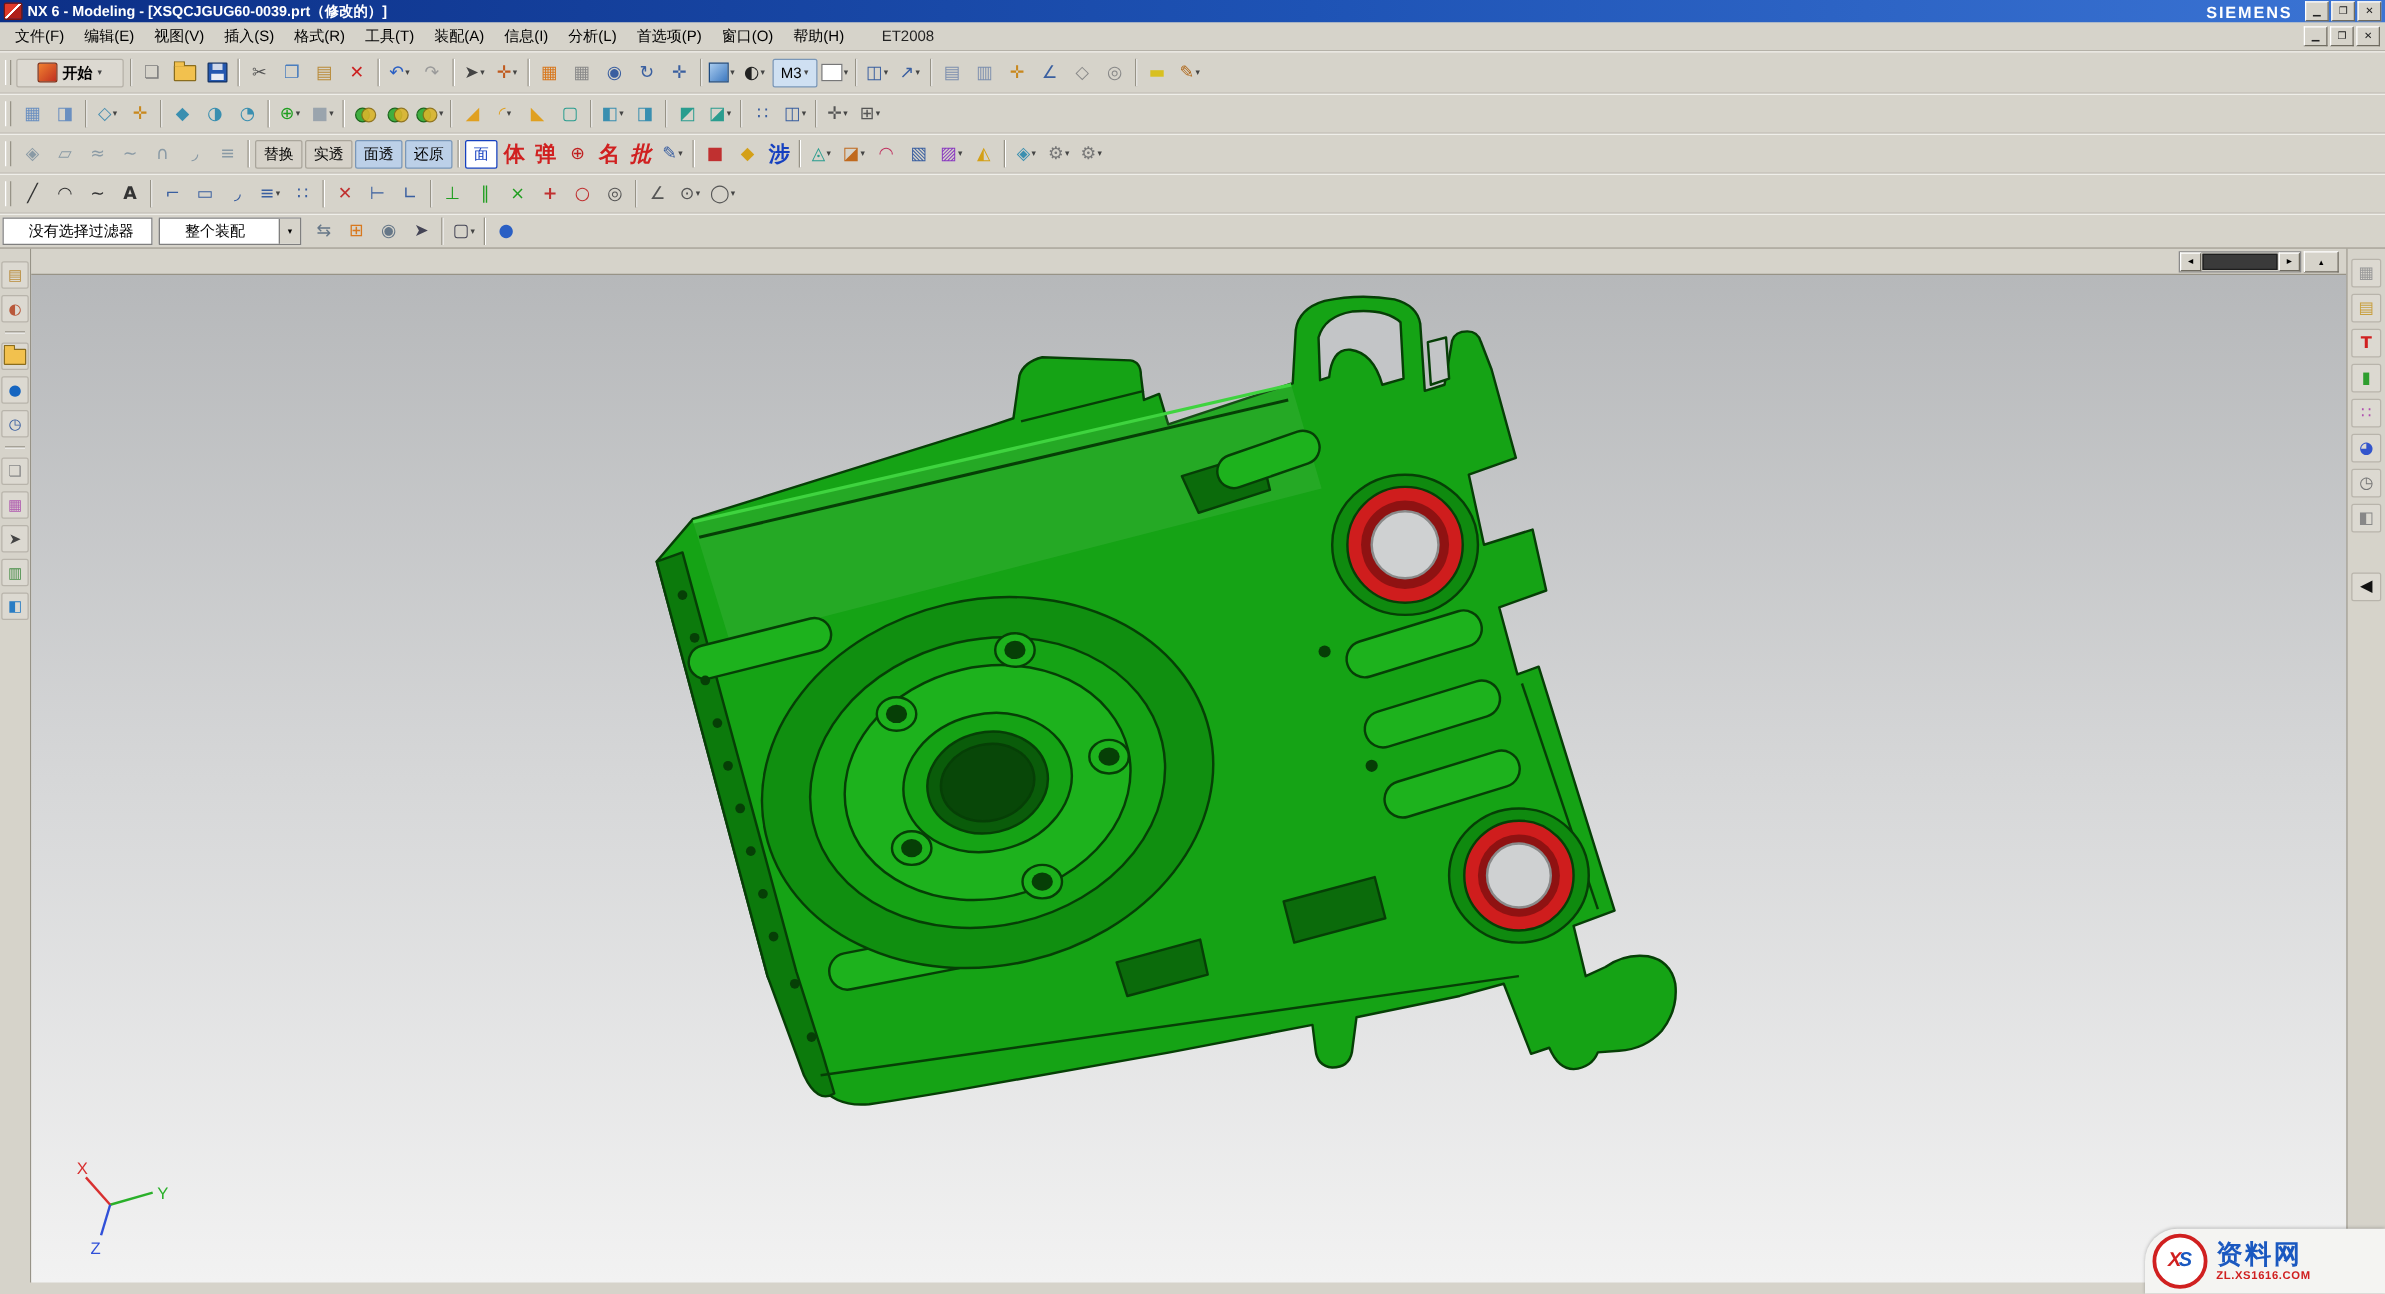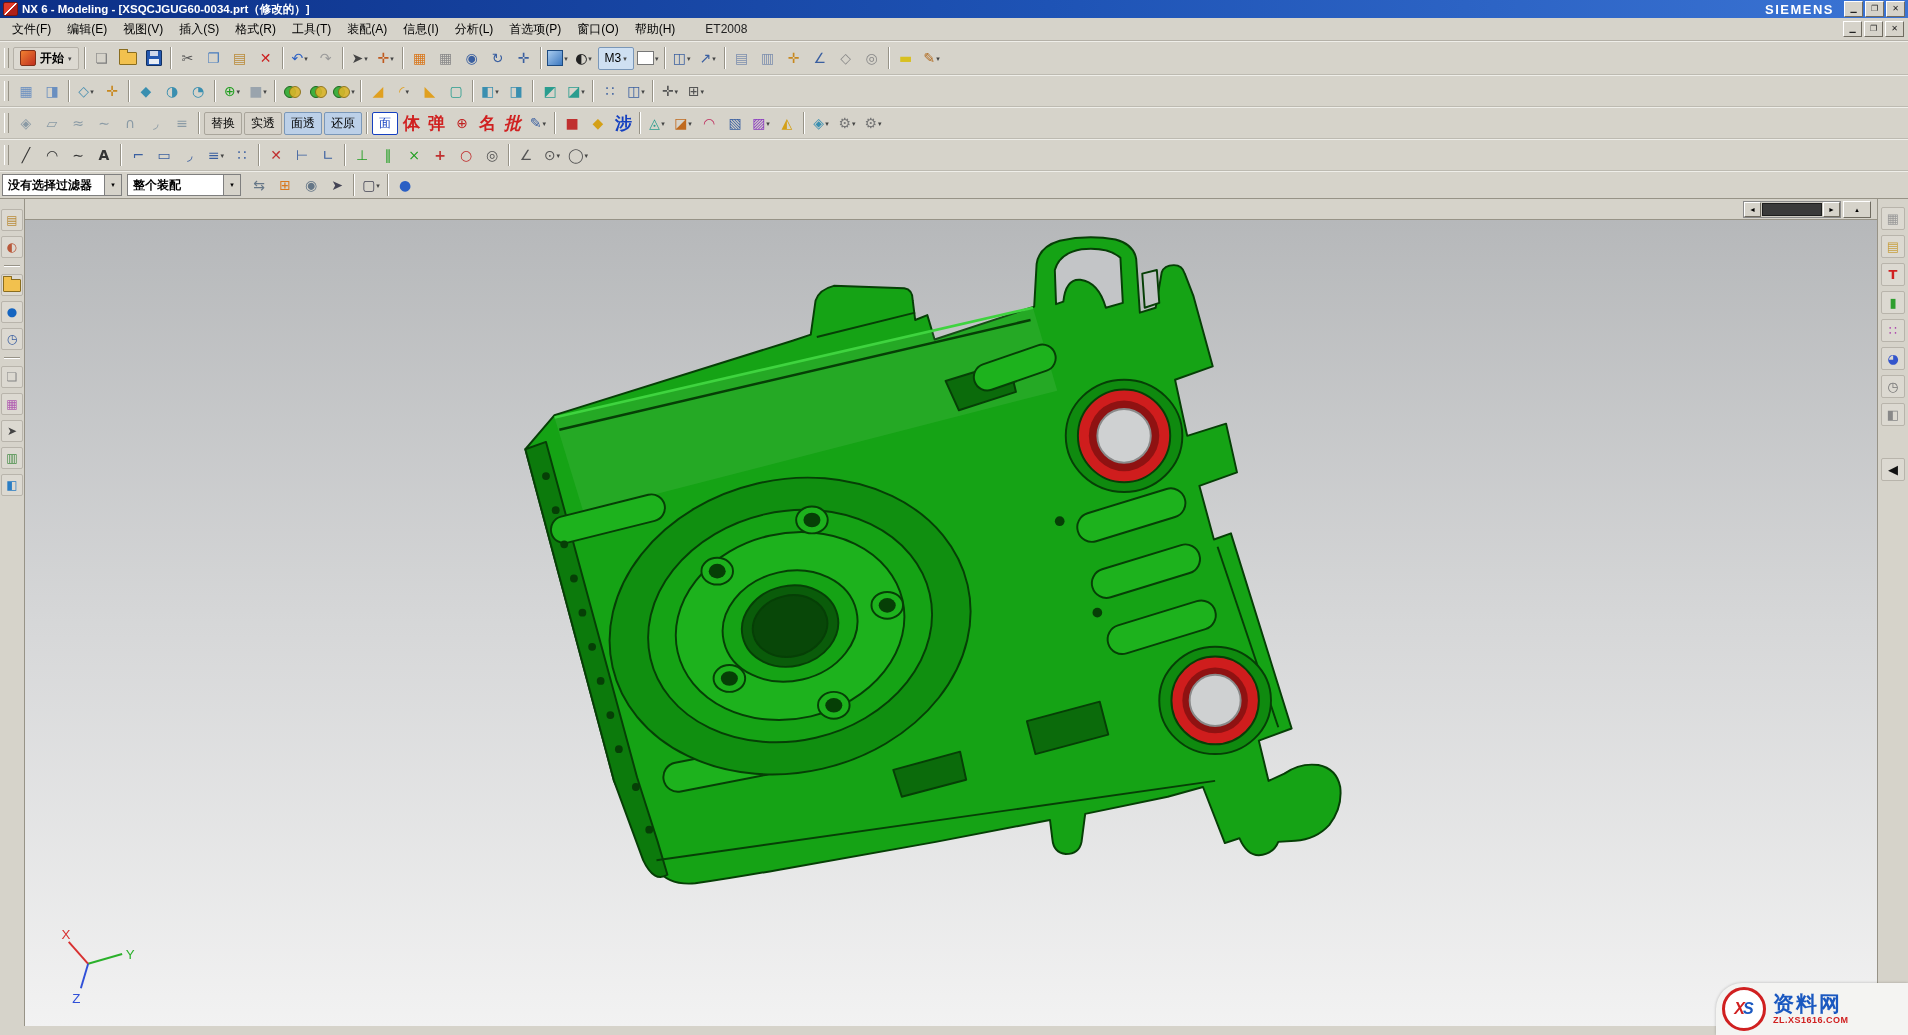--- a/index.html
+++ b/index.html
@@ -40,21 +40,21 @@
   .tb-items{display:flex;align-items:center;flex-wrap:nowrap;}
   .tb-btn{min-width:24px;height:24px;display:flex;align-items:center;justify-content:center;gap:1px;
     border:1px solid transparent;border-radius:2px;}
   .glyph{font-size:14px;line-height:1;font-family:"DejaVu Sans","Liberation Sans",sans-serif;}
   .dd{font-size:7px;color:#444;line-height:1;}
   .tb-sep{width:1px;height:22px;background:#979387;border-right:1px solid #fff;margin:0 3px;flex:none;}
   .tb-text-btn{height:21px;display:inline-flex;align-items:center;gap:2px;padding:0 6px;margin:0 1px;
     border:1px solid;border-radius:2px;white-space:nowrap;}
   .tb-text-btn.big{font-size:17px;font-weight:bold;border:none !important;background:transparent !important;padding:0 3px;}
   .tb-text-btn.italic{font-style:italic;}
-  .start-btn{display:flex;align-items:center;gap:4px;padding:2px 6px;margin-right:2px;
+  .start-btn{display:flex;align-items:center;gap:4px;padding:2px 16px;margin-right:2px;
     border:1px solid #b5b1a8;border-radius:2px;background:#dcd9d1;}
   .ic-start{width:14px;height:14px;border-radius:2px;background:linear-gradient(135deg,#f08030,#c03020);
     border:1px solid #803018;}
   .start-label{font-weight:bold;}
 
   
   .cssic{display:inline-block;}
   .ic-folder{width:16px;height:11px;background:#f2c14e;border:1px solid #8a6d1e;border-radius:1px;position:relative;}
   .ic-folder::before{content:"";position:absolute;top:-4px;left:-1px;width:7px;height:3px;background:#f2c14e;
     border:1px solid #8a6d1e;border-bottom:none;border-radius:1px 1px 0 0;}
@@ -64,21 +64,21 @@
   .ic-cube{width:14px;height:14px;background:linear-gradient(135deg,#a8cbee,#3c78c0);border:1px solid #1c4a80;}
   .ic-bool{width:17px;height:12px;position:relative;}
   .ic-bool::before{content:"";position:absolute;left:0;top:1px;width:10px;height:10px;border-radius:50%;
     background:#3fae3f;border:1px solid #1d661d;}
   .ic-bool::after{content:"";position:absolute;right:0;top:1px;width:10px;height:10px;border-radius:50%;
     background:#d9b52a;border:1px solid #8a6d12;opacity:.9;}
   .ic-swatch{width:15px;height:12px;background:#fff;border:1px solid #777;}
 
   
   .combo{display:inline-flex;align-items:center;height:20px;background:#fff;border:1px solid #7f7f7f;margin-right:5px;}
-  .combo .val{padding:0 5px;white-space:nowrap;flex:1;font-weight:bold;}
+  .combo .val{padding:0 20px;white-space:nowrap;flex:1;}
   .combo .arrow{width:16px;align-self:stretch;background:#d6d3ca;border-left:1px solid #7f7f7f;
     display:flex;align-items:center;justify-content:center;font-size:7px;}
 
   
   .main{display:flex;height:827px;}
   .left-panel{width:24px;background:#d6d3ca;border-right:1px solid #979387;display:flex;flex-direction:column;
     align-items:center;padding-top:10px;gap:5px;flex:none;}
   .left-panel .tb-btn{width:20px;height:20px;min-width:0;border:1px solid #b8b4ab;background:#dcd9d1;}
   .left-panel .glyph{font-size:12px;}
   .left-panel .tb-sep{width:16px;height:1px;background:#979387;border-right:none;border-bottom:1px solid #fff;margin:2px 0;}
@@ -124,21 +124,21 @@
   .wm-site{color:#1a58c0;font-size:21px;font-weight:bold;letter-spacing:2px;}
   .wm-url{color:#d02020;font-size:9px;letter-spacing:.5px;margin-top:1px;font-weight:bold;}
 </style>
 </head>
 <body>
 
 <div class="window">
 
   <div class="titlebar">
     <span class="app-icon"></span>
-    <span class="title-text">NX 6 - Modeling - [XSQCJGUG60-0034.prt（修改的）]</span>
+    <span class="title-text">NX 6 - Modeling - [XSQCJGUG60-0039.prt（修改的）]</span>
     <span class="flex-spacer"></span>
     <span class="brand">SIEMENS</span>
     <span class="winbtns">
         <span class="tb-btn">
           <span class="glyph" style="color: rgb(34, 34, 34);">▁</span>
         </span>
         <span class="tb-btn">
           <span class="glyph" style="color: rgb(34, 34, 34);">❐</span>
         </span>
         <span class="tb-btn">

